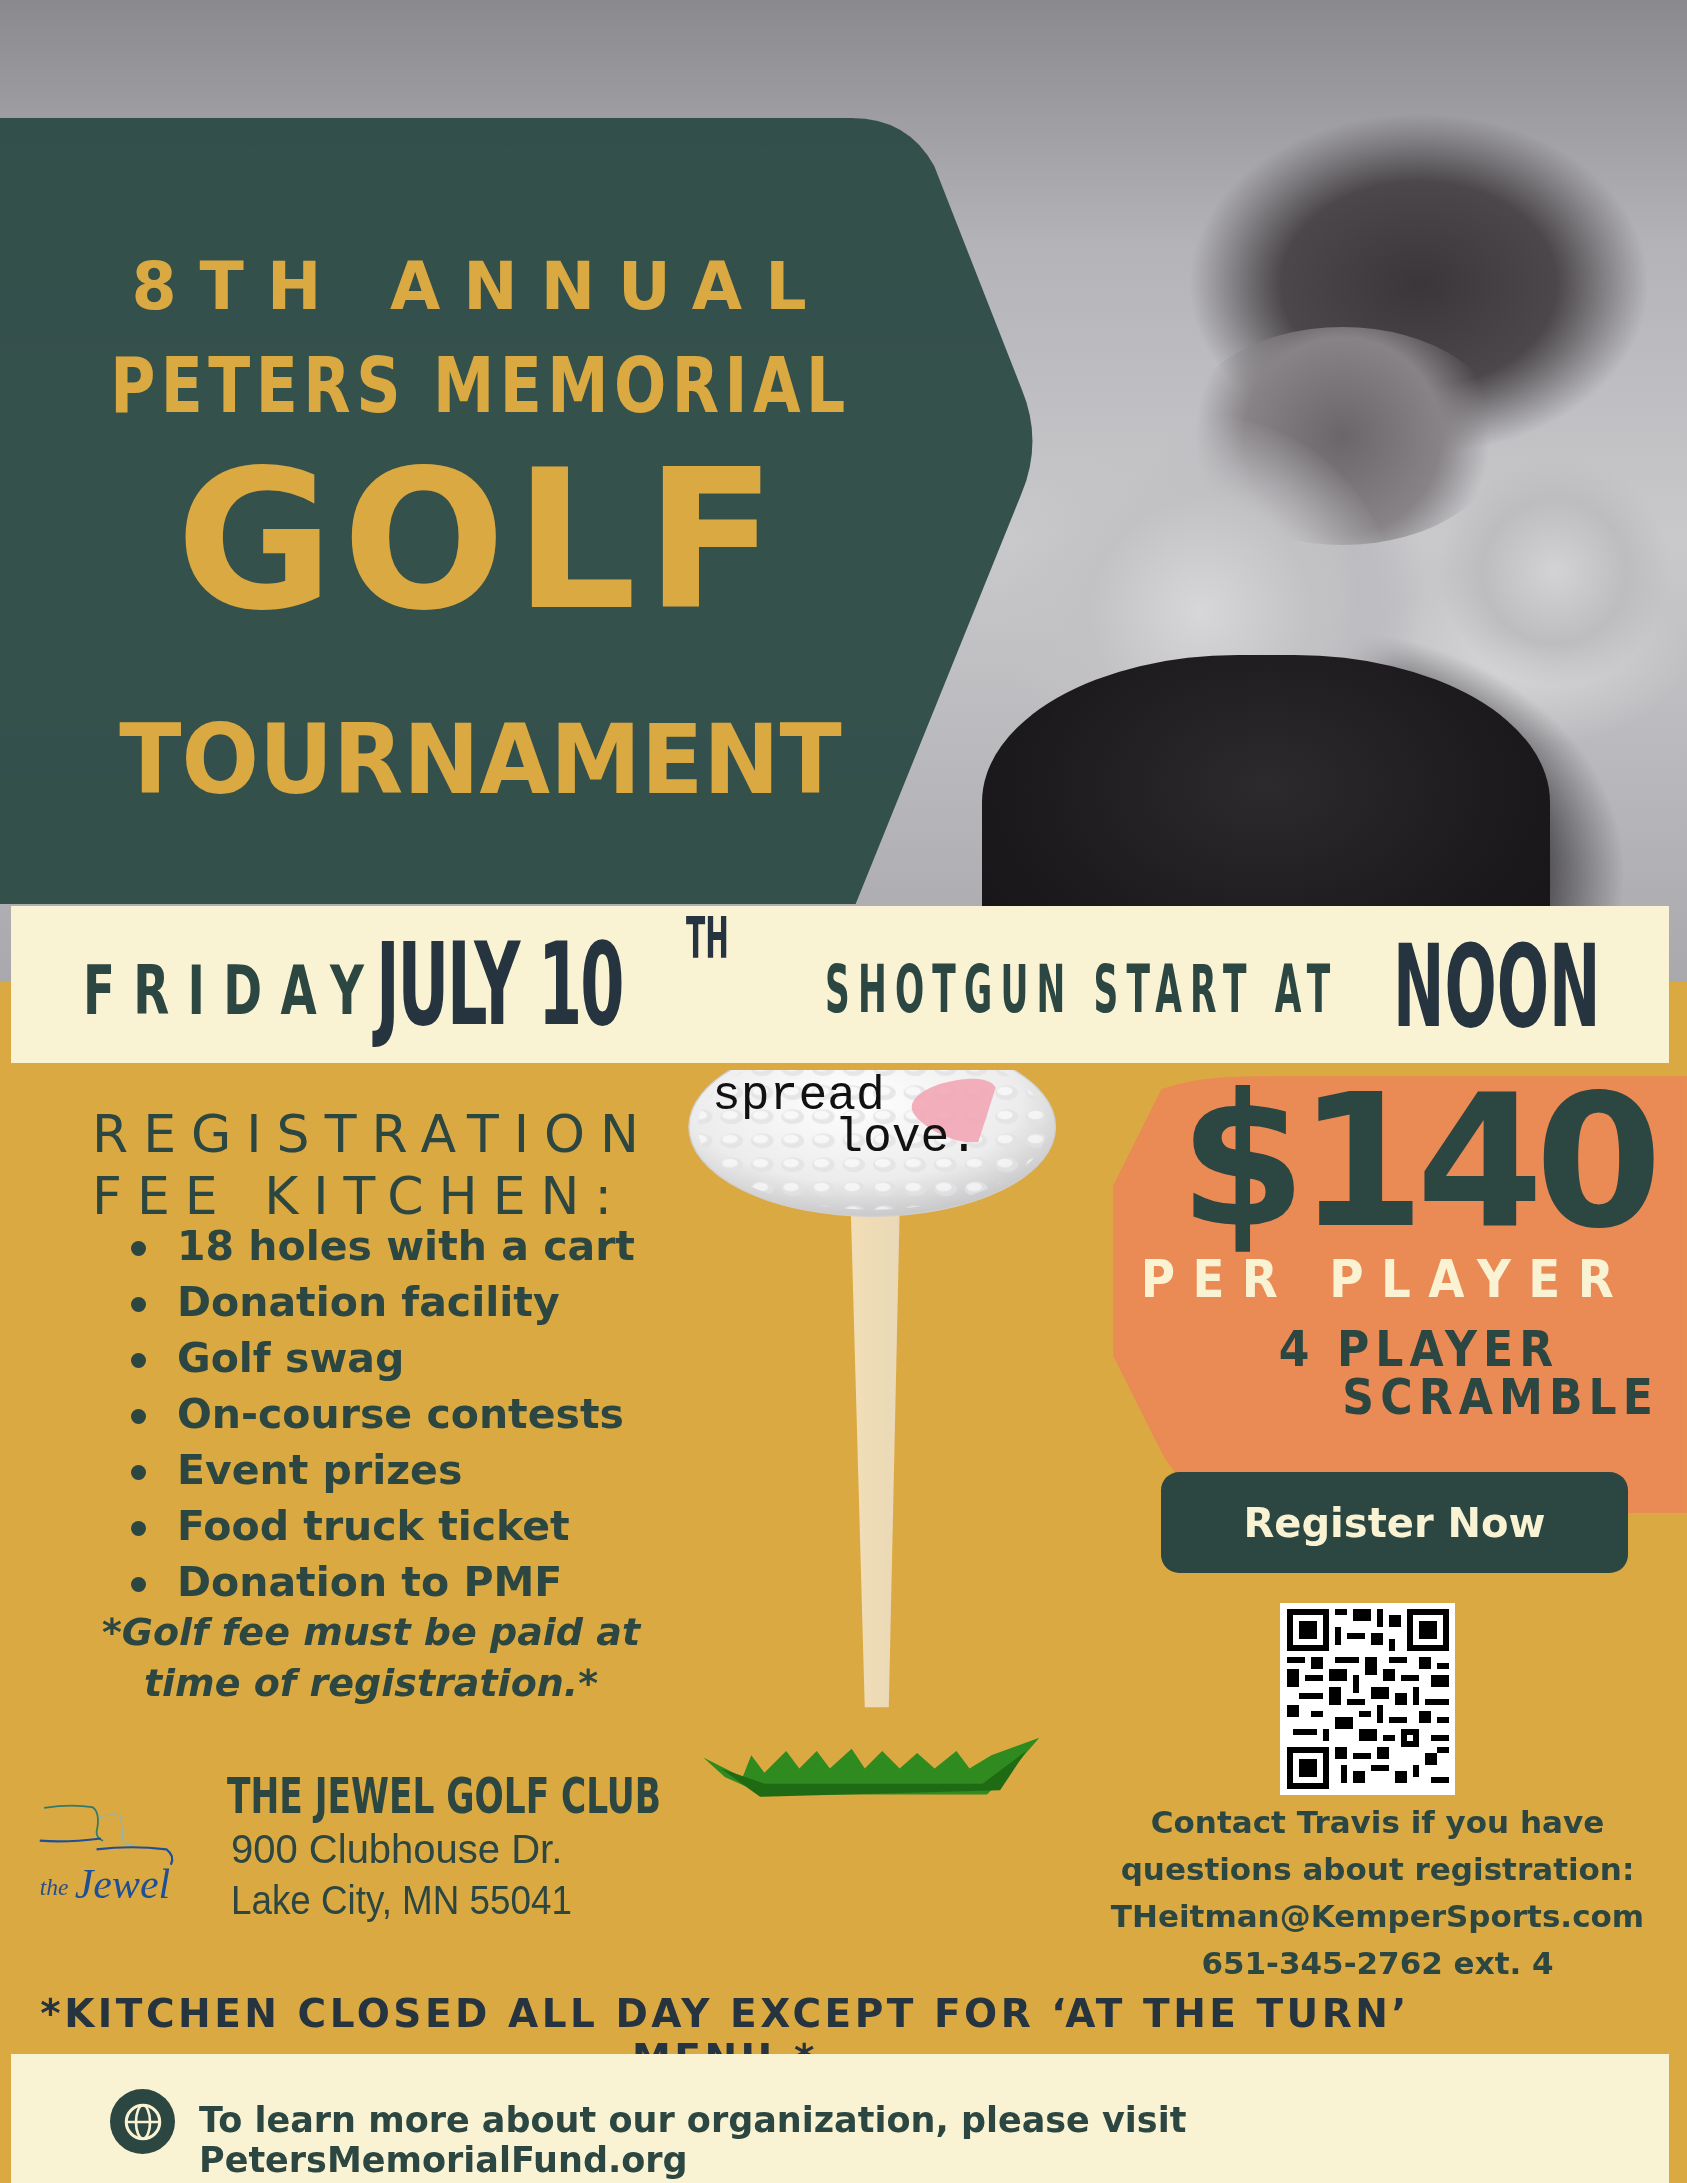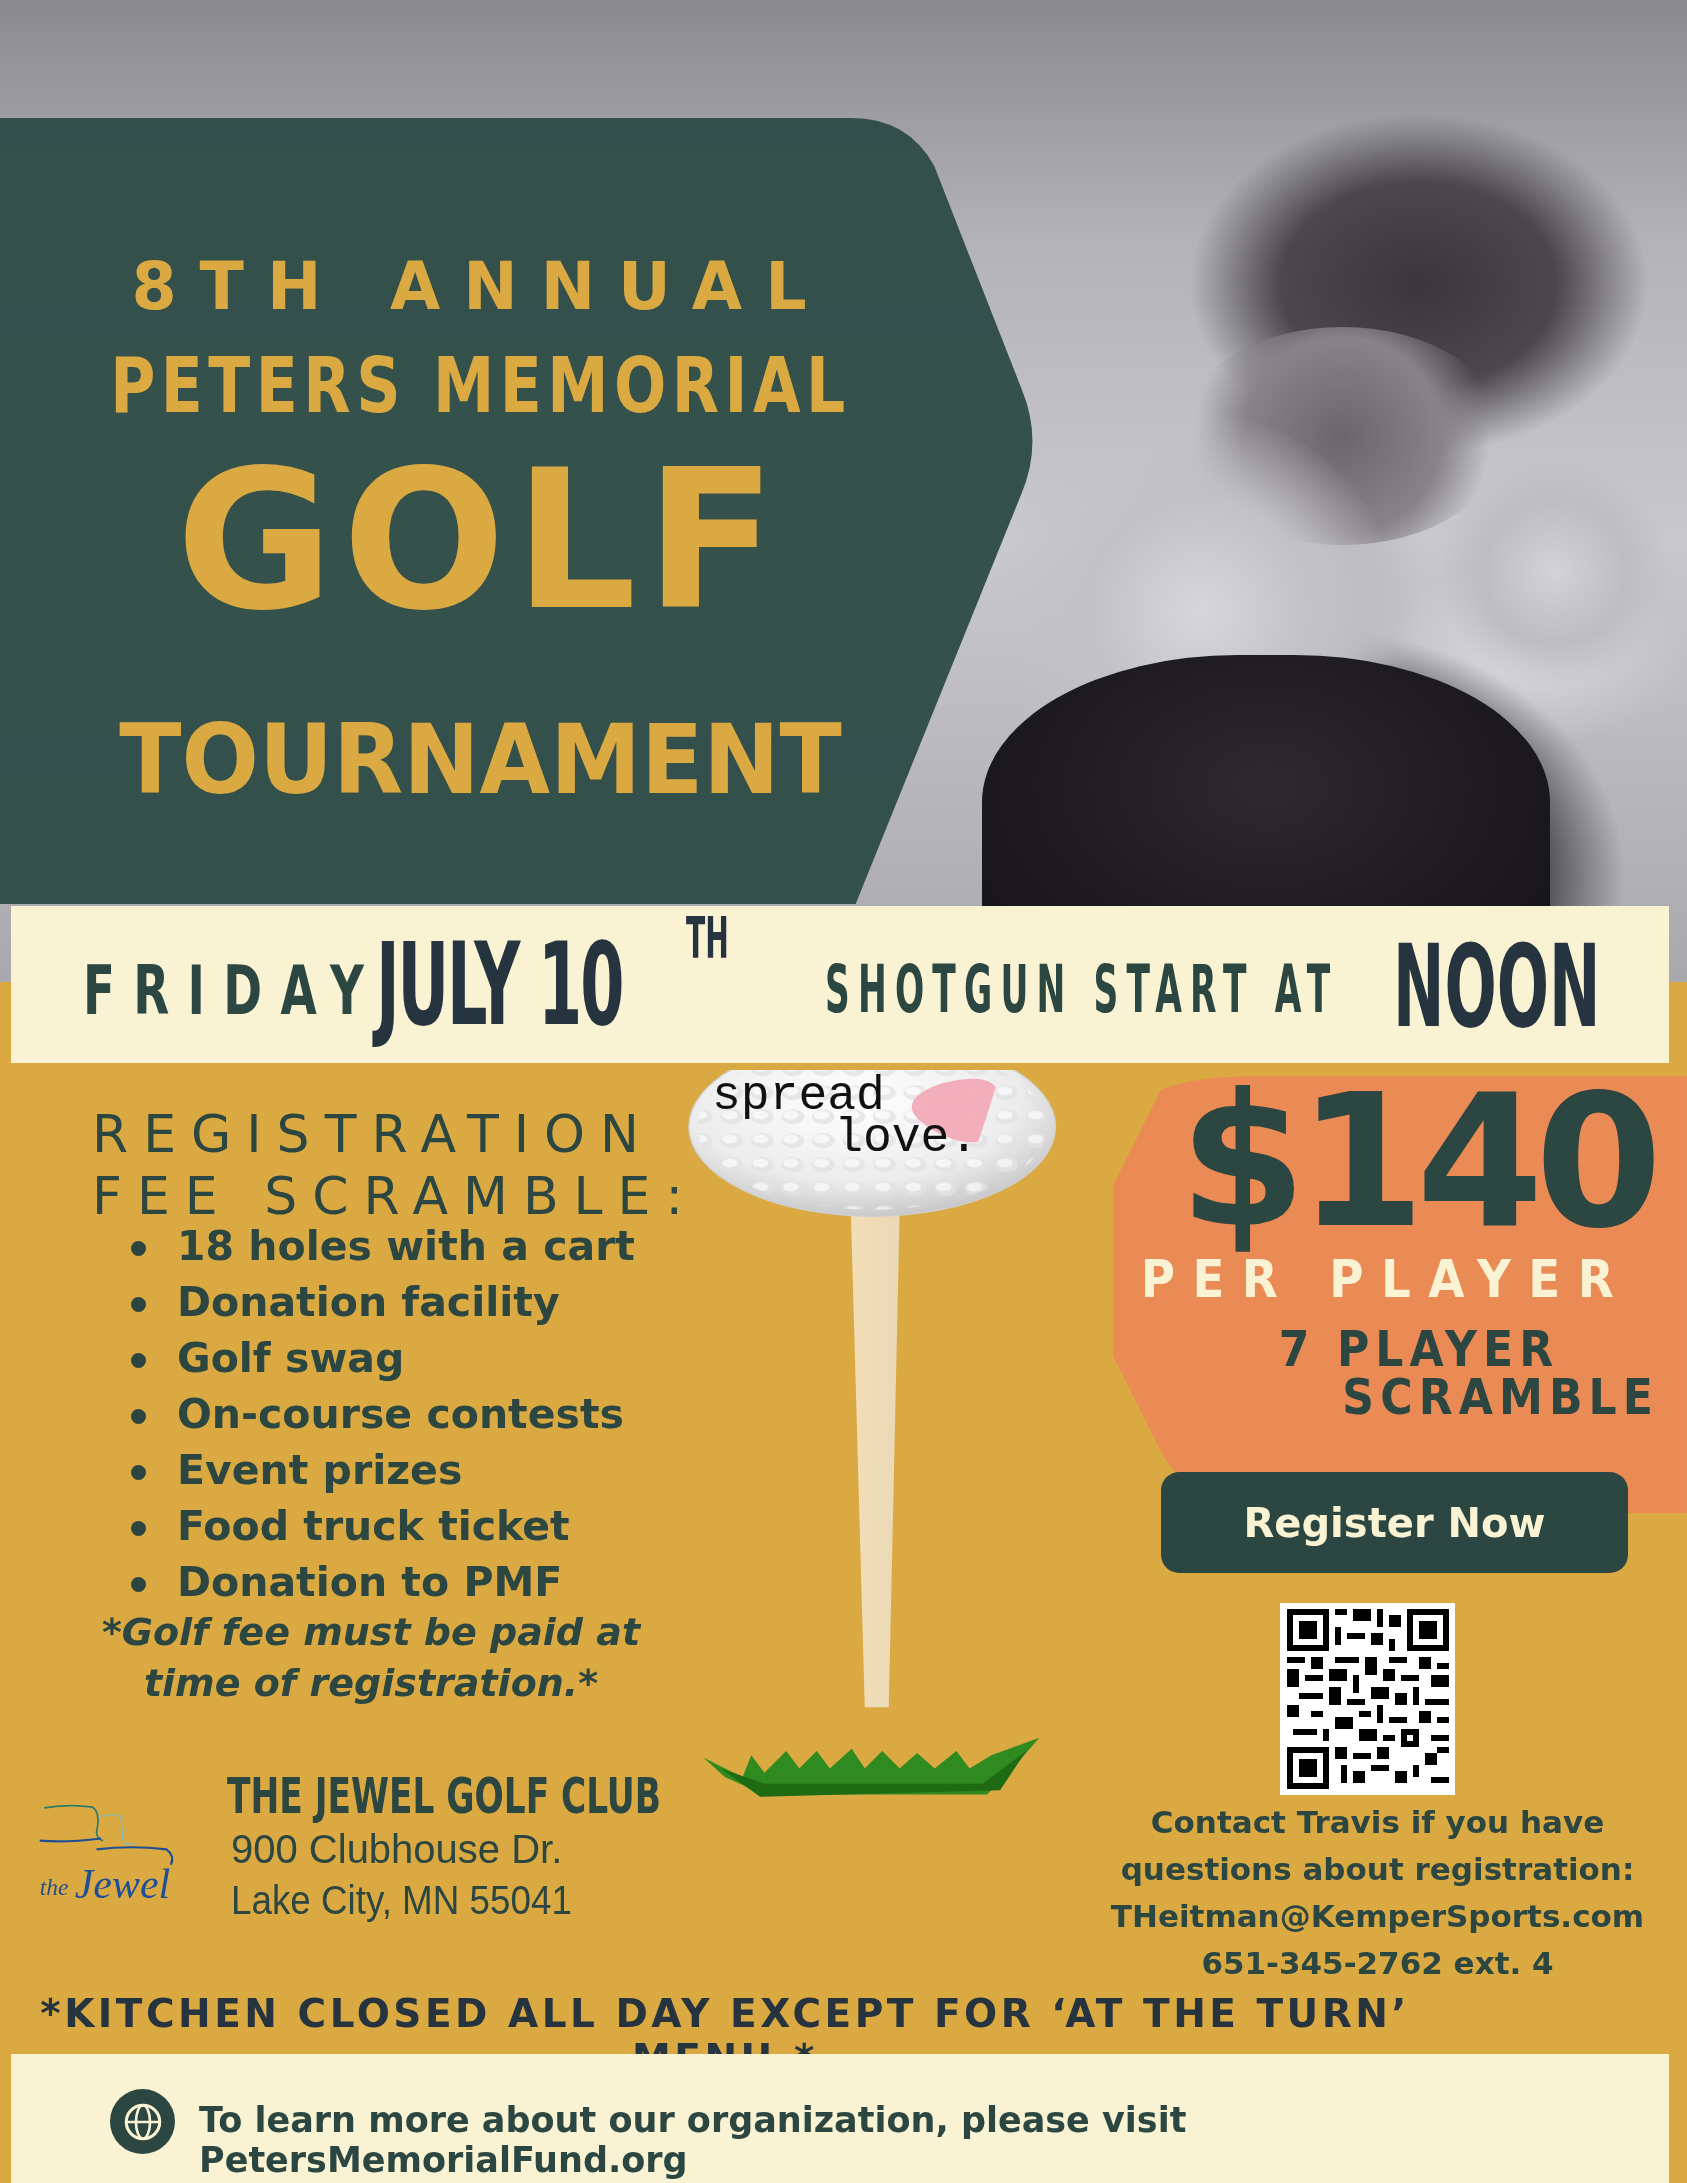--- a/index.html
+++ b/index.html
@@ -86,21 +86,21 @@
 
 <div id="band" class="abs"></div>
 <div id="friday" class="abs band-txt">FRIDAY</div>
 <div id="july" class="abs band-txt">JULY 10</div>
 <div id="th" class="abs band-txt">TH</div>
 <div id="shotgun" class="abs band-txt">SHOTGUN START AT</div>
 <div id="noon" class="abs band-txt">NOON</div>
 
 <div id="reg-h" class="abs dark">
   <div>REGISTRATION</div>
-  <div>FEE SCRAMBLE:</div>
+  <div>FEE KITCHEN:</div>
 </div>
 <ul id="reg-list" class="abs dark">
   <li><span class="dot"></span><span>18 holes with a cart</span></li>
   <li><span class="dot"></span><span>Donation facility</span></li>
   <li><span class="dot"></span><span>Golf swag</span></li>
   <li><span class="dot"></span><span>On-course contests</span></li>
   <li><span class="dot"></span><span>Event prizes</span></li>
   <li><span class="dot"></span><span>Food truck ticket</span></li>
   <li><span class="dot"></span><span>Donation to PMF</span></li>
 </ul>
@@ -140,21 +140,21 @@
 
   <path d="M110,1575 L200,1620 L220,1570 L250,1610 L300,1560 L330,1600 L370,1560 L400,1600 L450,1555 L480,1600 L520,1560 L560,1600 L600,1565 L640,1600 L690,1560 L720,1600 L770,1570 L880,1530 L810,1610 L760,1660 L250,1660 L160,1620 Z" fill="#2f8a1f"></path>
   <path d="M150,1600 L250,1635 L750,1635 L850,1560 L790,1650 L240,1665 Z" fill="#1f6b14"></path>
 </svg>
 
 <svg id="tag" class="abs" viewBox="0 0 1314 1010">
   <path d="M330,10 L1314,10 L1314,420 L1314,1010 L330,1010 Q190,1010 110,870 L0,650 L0,260 L110,40 Q190,10 330,10 Z" fill="#ea8a55"></path>
 </svg>
 <div id="price" class="abs">$140</div>
 <div id="per" class="abs">PER PLAYER</div>
-<div id="scr1" class="abs">7 PLAYER</div>
+<div id="scr1" class="abs">4 PLAYER</div>
 <div id="scr2" class="abs" style="top:1373px">SCRAMBLE</div>
 
 <button id="reg-btn" class="abs">Register Now</button>
 
 <svg id="qr" class="abs" viewBox="0 0 29 32" shape-rendering="crispEdges">
   <rect width="29" height="32" fill="#fff"></rect>
   <g fill="#000">
     <rect x="1" y="1" width="7" height="7"></rect>
       <rect x="2" y="2" width="5" height="5" fill="#fff"></rect>
       <rect x="3" y="3" width="3" height="3"></rect>

